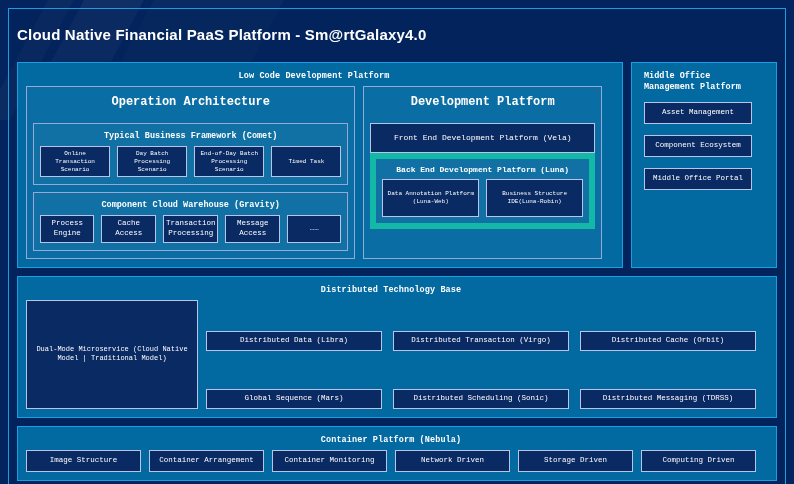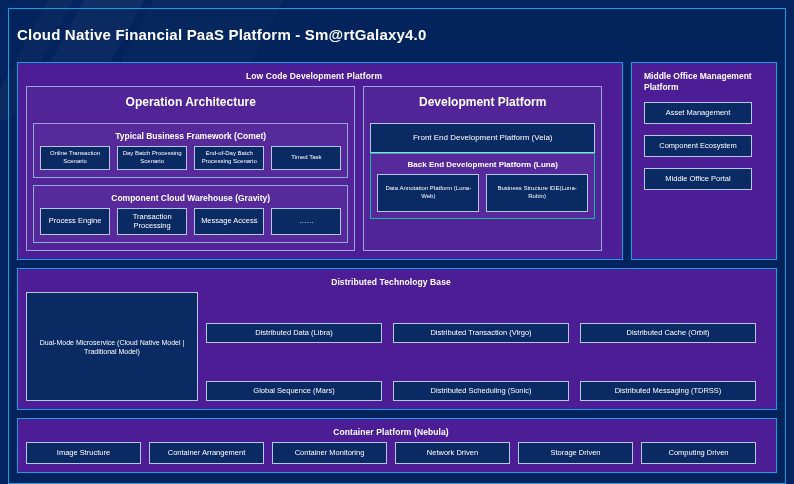--- a/index.html
+++ b/index.html
@@ -56,22 +56,23 @@
   }
   .main-frame { flex: 1 1 auto; }
   .infra-frame {
     flex: 0 0 auto;
     padding: 8px 10px;
   }
 
   
   .panel {
     border: 1.5px solid #1a9ee0;
-    background: #4c1d95;
+    background: #0369a1;
     padding: 6px 20px 8px 8px;
+    font-family: Liberation Mono, monospace;
   }
   .panel-title {
     font-size: 8.5px;
     font-weight: bold;
     text-align: center;
     letter-spacing: .1px;
     padding: 2px 0 5px 0;
     color: #ffffff;
   }
 
@@ -144,21 +145,21 @@
     display: flex;
     gap: 8px;
   }
   .op-arch { flex: 1 1 58%; display: flex; flex-direction: column; gap: 7px; }
   .dev-plat { flex: 1 1 42%; display: flex; flex-direction: column; gap: 7px; }
 
   .op-sub { display: flex; flex-direction: column; gap: 7px; }
 
   .dev-stack { display: flex; flex-direction: column; gap: 0; justify-content: space-between; }
   .dev-fe { min-height: 30px; font-size: 8px; }
-  .backend-group { border: 1px solid #14b8a6; padding: 4px 6px 6px 6px; background: rgba(255,255,255,0.03); }
+  .backend-group { border: 6px solid #14b8a6; padding: 4px 6px 6px 6px; background: rgba(255,255,255,0.03); }
   .backend-title { font-size: 8px; font-weight: bold; text-align: center; padding: 2px 0 5px 0; }
   .backend-boxes { display: flex; gap: 7px; }
   .backend-boxes > .box { flex: 1 1 0; min-height: 38px; }
 
   
   .dtb-body { display: flex; gap: 8px; align-items: stretch; }
   .dtb-left { flex: 0 0 172px; display: flex; }
   .dtb-left .box { flex: 1 1 auto; font-size: 7px; }
   .dtb-grid {
     flex: 1 1 auto;
@@ -232,20 +233,21 @@
                   <div class="box sm">Day Batch Processing Scenario</div>
                   <div class="box sm">End-of-Day Batch Processing Scenario</div>
                   <div class="box sm">Timed Task</div>
                 </div>
               </div>
 
               <div class="group">
                 <div class="group-title">Component Cloud Warehouse (Gravity)</div>
                 <div class="row">
                   <div class="box md">Process Engine</div>
+                  <div class="box md">Cache Access</div>
                   <div class="box md">Transaction Processing</div>
                   <div class="box md">Message Access</div>
                   <div class="box md">……</div>
                 </div>
               </div>
             </div>
           </div>
 
           <div class="group dev-plat">
             <div class="group-title big">Development Platform</div>

